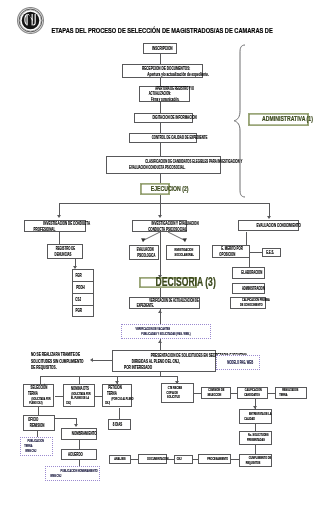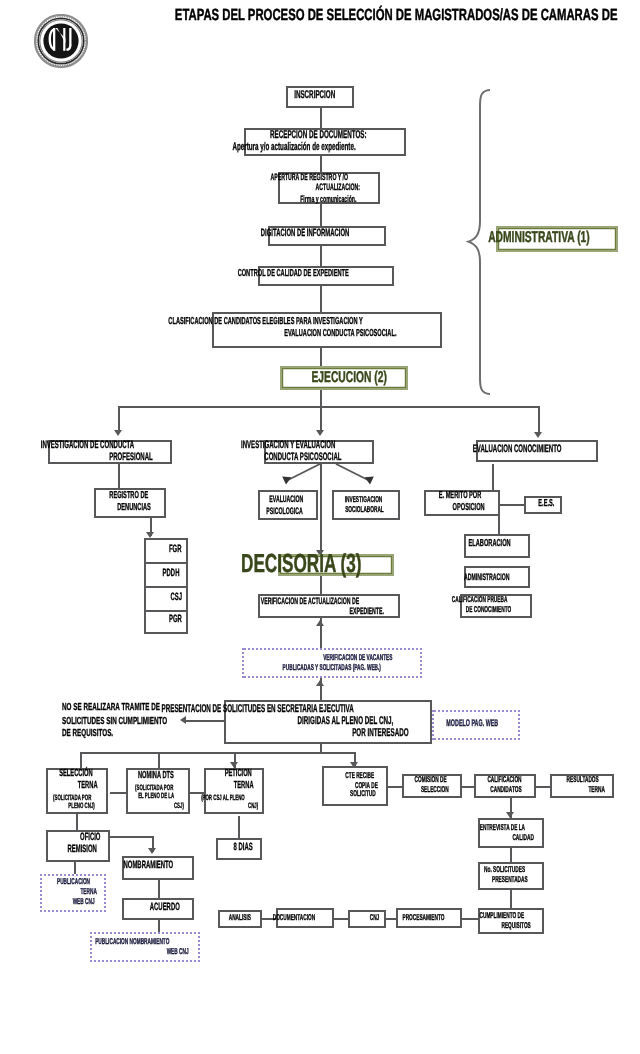--- a/index.html
+++ b/index.html
@@ -1,20 +1,20 @@
 <!DOCTYPE html>
 <html><head>
 <meta charset="utf-8">
 <style>
   html,body{margin:0;padding:0;background:#ffffff;}
   body{width:320px;height:527px;position:relative;overflow:hidden;
        font-family:"Liberation Sans",sans-serif;color:#000;}
   .stage{position:absolute;left:0;top:0;width:320px;height:527px;}
   .nd{position:absolute;box-sizing:border-box;border:1px solid #58585a;background:#fff;
-      display:flex;flex-direction:column;align-items:flex-end;justify-content:center;text-align:center;
+      display:flex;flex-direction:column;align-items:flex-start;justify-content:center;text-align:center;
       font-weight:bold;line-height:1.12;overflow:visible;}
   .nd > i{font-style:normal;display:block;white-space:nowrap;transform:scaleX(0.56);
           -webkit-text-stroke:0.16px #000;}
   .nd.hd2 > i:nth-child(1), .nd.hd2 > i:nth-child(2){font-size:1.32em;}
   .nd.hd1 > i:nth-child(1){font-size:1.3em;}
   .nd.g{border:1.4px solid #9aa678;color:#39471a;box-shadow:inset 0 0 0 0.6px #6b7b3b;}
   .nd.g > i{-webkit-text-stroke:0.22px #39471a;transform:scaleX(0.66);}
   .nd.v{border:1px dotted #9b8ad0;color:#2b2b6b;}
   .ln{position:absolute;background:#58585a;}
   .hline{height:1px;}
@@ -41,21 +41,21 @@
         <path d="M9.6 7.2 C8.0 8.0 7.3 9.9 7.3 12.5 C7.3 15.2 8.1 17.3 9.7 18.1 L9.7 16.9 C8.8 16.1 8.5 14.5 8.5 12.5 C8.5 10.6 8.9 9.2 9.6 8.4 Z"></path>
         <rect x="9.5" y="7.0" width="1.15" height="11.4"></rect>
         <rect x="14.6" y="7.0" width="1.1" height="11.4"></rect>
         <path d="M10.65 7.0 L11.7 7.0 L15.7 14.6 L15.7 12.3 Z"></path>
         <rect x="17.6" y="7.0" width="1.15" height="8.7"></rect>
         <path d="M17.6 15.4 L18.75 15.4 C18.75 17.6 17.7 18.6 16.2 18.4 L16.2 17.3 C17.2 17.4 17.6 16.7 17.6 15.4 Z"></path>
       </g>
       <circle cx="13.5" cy="13.5" r="12.2" fill="none" stroke="#555" stroke-width="0.4" stroke-dasharray="0.5 0.7"></circle>
     </svg>
   </div>
-  <div class="hdr" style="left:46px;top:4px;width:232px;height:8px;font-size:8.1px;margin-left:36px;">
+  <div class="hdr" style="left:46px;top:27px;width:232px;height:8px;font-size:8.1px;">
     <span class="cond">ETAPAS DEL PROCESO DE SELECCIÓN DE MAGISTRADOS/AS  DE CAMARAS DE</span>
   </div>
 
   <div class="nd" style="left:143px;top:43px;width:34px;height:11px;font-size:5.6px;">
       <i>INSCRIPCION</i>
     </div>
   <div class="ln vline" style="left:160px;top:54px;height:10px;"></div>
 
   <div class="nd" style="left:122px;top:64px;width:81px;height:14px;font-size:5.6px;">
       <i>RECEPCION DE DOCUMENTOS:</i>
@@ -79,21 +79,21 @@
       <i>CONTROL DE CALIDAD DE EXPEDIENTE</i>
     </div>
   <div class="ln vline" style="left:160px;top:143px;height:13px;"></div>
 
   <div class="nd" style="left:106px;top:156px;width:115px;height:18px;font-size:5.05px;">
       <i>CLASIFICACION DE CANDIDATOS ELEGIBLES PARA INVESTIGACION Y</i>
       <i>EVALUACION CONDUCTA PSICOSOCIAL.</i>
     </div>
   <div class="ln vline" style="left:160px;top:174px;height:9px;"></div>
 
-  <div class="nd g" style="left:140px;top:183px;width:64px;height:12px;font-size:7.8px;">
+  <div class="nd g" style="left:140px;top:183px;width:30px;height:12px;font-size:7.8px;">
       <i>EJECUCION (2)</i>
     </div>
 
   <svg style="position:absolute;left:233px;top:44px;width:16px;height:154px;" viewBox="0 0 16 154">
     <path d="M12 1 C7.6 1.2 7 4 7 9 L7 66.5 C7 73 5 75.5 1.2 76.8 C5 78.2 7 80.6 7 87 L7 145 C7 150 7.6 152.8 12 153" fill="none" stroke="#6e6e70" stroke-width="1"></path>
   </svg>
   <div class="nd g" style="left:248px;top:113px;width:61px;height:13px;font-size:7.8px;">
       <i>ADMINISTRATIVA (1)</i>
     </div>
 

